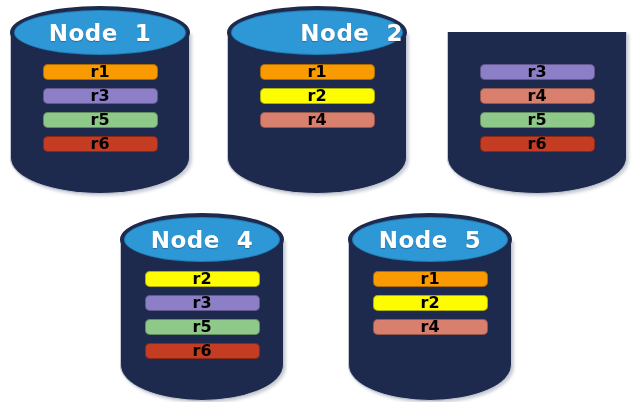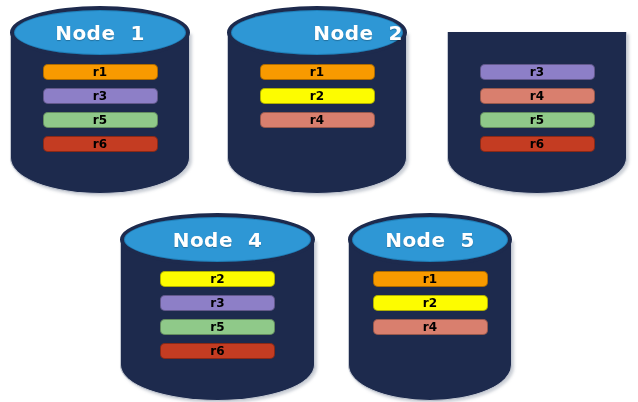--- a/index.html
+++ b/index.html
@@ -7,21 +7,21 @@
     position:relative;
     width:638px;height:402px;
     background:#ffffff;
     font-family:"DejaVu Sans","Liberation Sans",sans-serif;
     overflow:hidden;
   }
   .node{position:absolute;width:180px;height:188px;}
   .node-1{left:10px;top:6px;}
   .node-2{left:227px;top:6px;}
   .node-3{left:447px;top:6px;}
-  .node-4{left:120px;top:213px;width:195px;}
+  .node-4{left:120px;top:213px;width:164px;}
   .node-5{left:348px;top:213px;width:164px;}
   .cyl-body{
     position:absolute;left:0;right:0;top:26px;bottom:0;
     background:#1D2A4D;
     border:1px solid #c3c8d2;
     border-top:none;
     border-radius:0 0 50% 50% / 0 0 36px 36px;
     box-shadow:2px 2px 3px rgba(110,120,140,0.35);
   }
   .cyl-top{
@@ -30,38 +30,38 @@
     background:#2E97D5;
     border:4px solid #1D2A4D;
     border-radius:50%;
     box-shadow:inset 0 0 0 1px #1f7fb8;
     display:flex;align-items:center;justify-content:center;
     z-index:2;
   }
   .node-label{
     color:#ffffff;
     font-weight:bold;
-    font-size:20px;
+    font-size:23px;
     letter-spacing:0.5px;
     white-space:pre;
     text-shadow:0 1px 1px rgba(0,0,0,0.25);
   }
   .bars{
     position:absolute;left:0;right:0;top:58px;
     display:flex;flex-direction:column;align-items:center;
     gap:8px;z-index:3;
   }
   .replica-bar{
     width:115px;height:16px;
     border-radius:5px;
     box-shadow:inset 0 0 0 1px rgba(0,0,0,0.3);
     display:flex;align-items:center;justify-content:center;
   }
   .replica-label{
-    font-size:12px;
+    font-size:16px;
     font-weight:bold;
     color:#000000;
     line-height:1;
   }
 </style>
 </head>
 <body>
 
 <div class="canvas">
 

